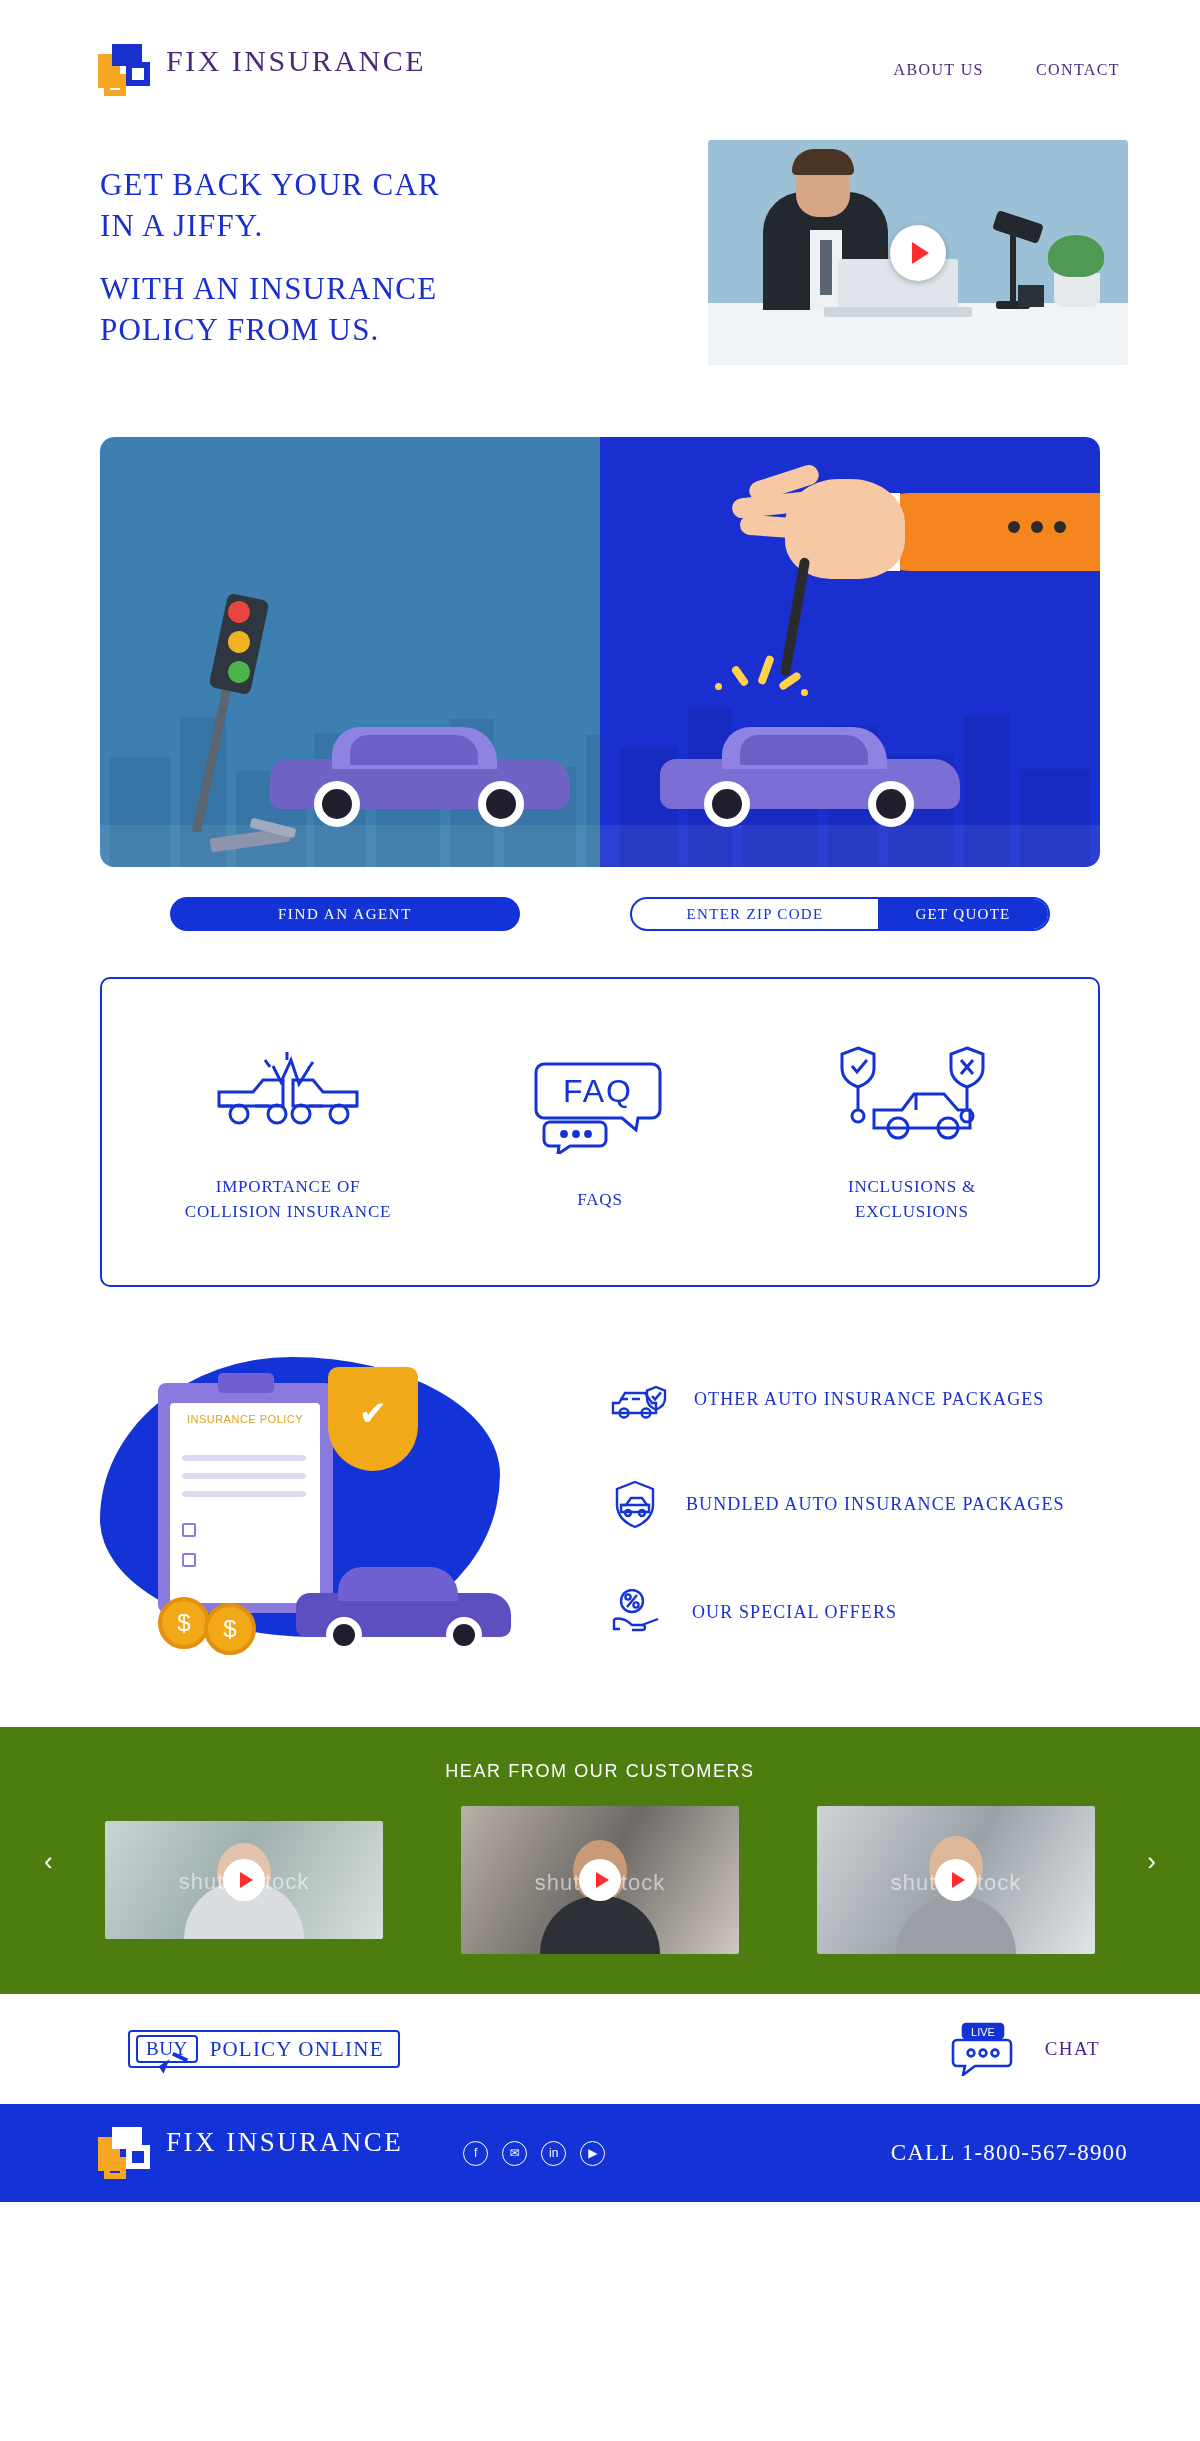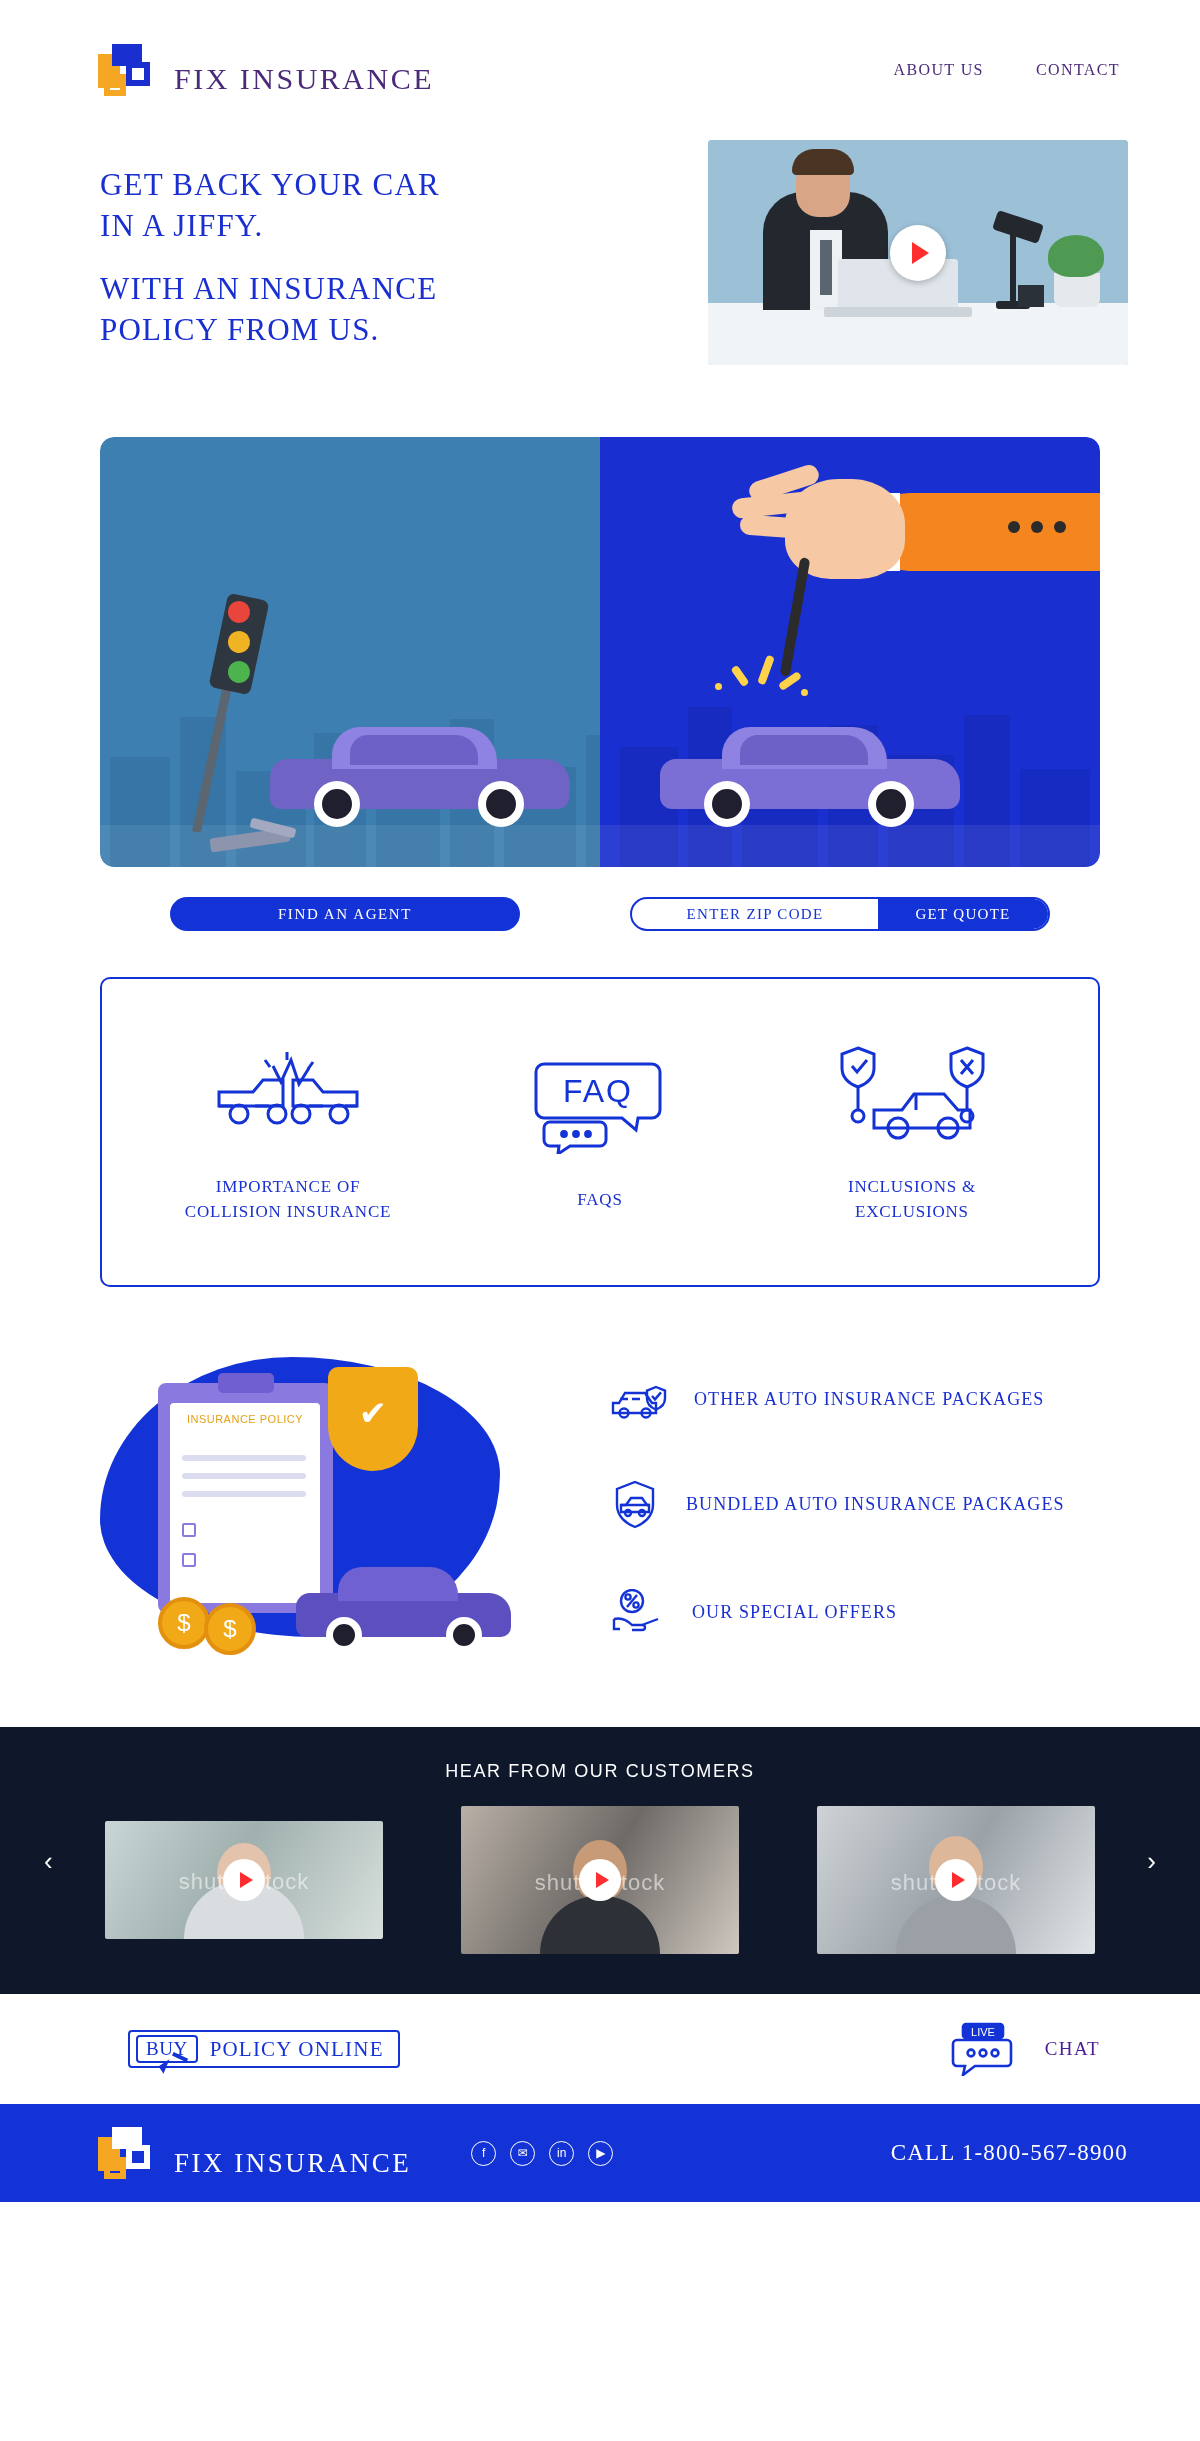--- a/index.html
+++ b/index.html
@@ -13,21 +13,21 @@
   .page { width:1200px; position:relative; overflow:hidden; }
 
   
   .header {
     height:140px;
     display:flex;
     align-items:center;
     padding:0 60px 0 70px;
     background:#ffffff;
   }
-  .brand { display:flex; align-items:flex-end; gap:24px;padding-left:28px; }
+  .brand { display:flex; align-items:flex-start; gap:16px;padding-left:28px; }
   .logo-mark { width:52px; height:52px; position:relative; }
   .logo-mark .sq { position:absolute; }
   .logo-mark .a { left:0; top:10px; width:22px; height:34px; background:#f5a623; }
   .logo-mark .b { left:14px; top:0; width:30px; height:22px; background:#1a2fd0; }
   .logo-mark .c { left:28px; top:18px; width:24px; height:24px; border:6px solid #1a2fd0; }
   .logo-mark .d { left:6px; top:30px; width:22px; height:22px; border:6px solid #f5a623; }
   .brand-name {
     font-size:30px;
     letter-spacing:2.5px;
     color:#4b2a7a;
@@ -250,21 +250,21 @@
   .coin1 { left:58px; bottom:18px; }
   .coin2 { left:104px; bottom:12px; }
 
   .pkg-list { flex:1; display:flex; flex-direction:column; gap:60px; padding-left:40px;font-family:Liberation Serif, serif; }
   .pkg-item { display:flex; align-items:center; gap:26px; }
   .pkg-item .label { font-size:18px; letter-spacing:1.1px; color:#1a2fd0; }
 
   
   .testimonials {
     margin-top:60px;
-    background:#0f172a;
+    background:#4d7c0f;
     padding:34px 0 40px 0;
     position:relative;
   }
   .testi-title {
     text-align:center;
     color:#ffffff;
     font-size:18px;
     letter-spacing:1.6px;
     font-family:"Liberation Sans", sans-serif;
     margin-bottom:24px;

